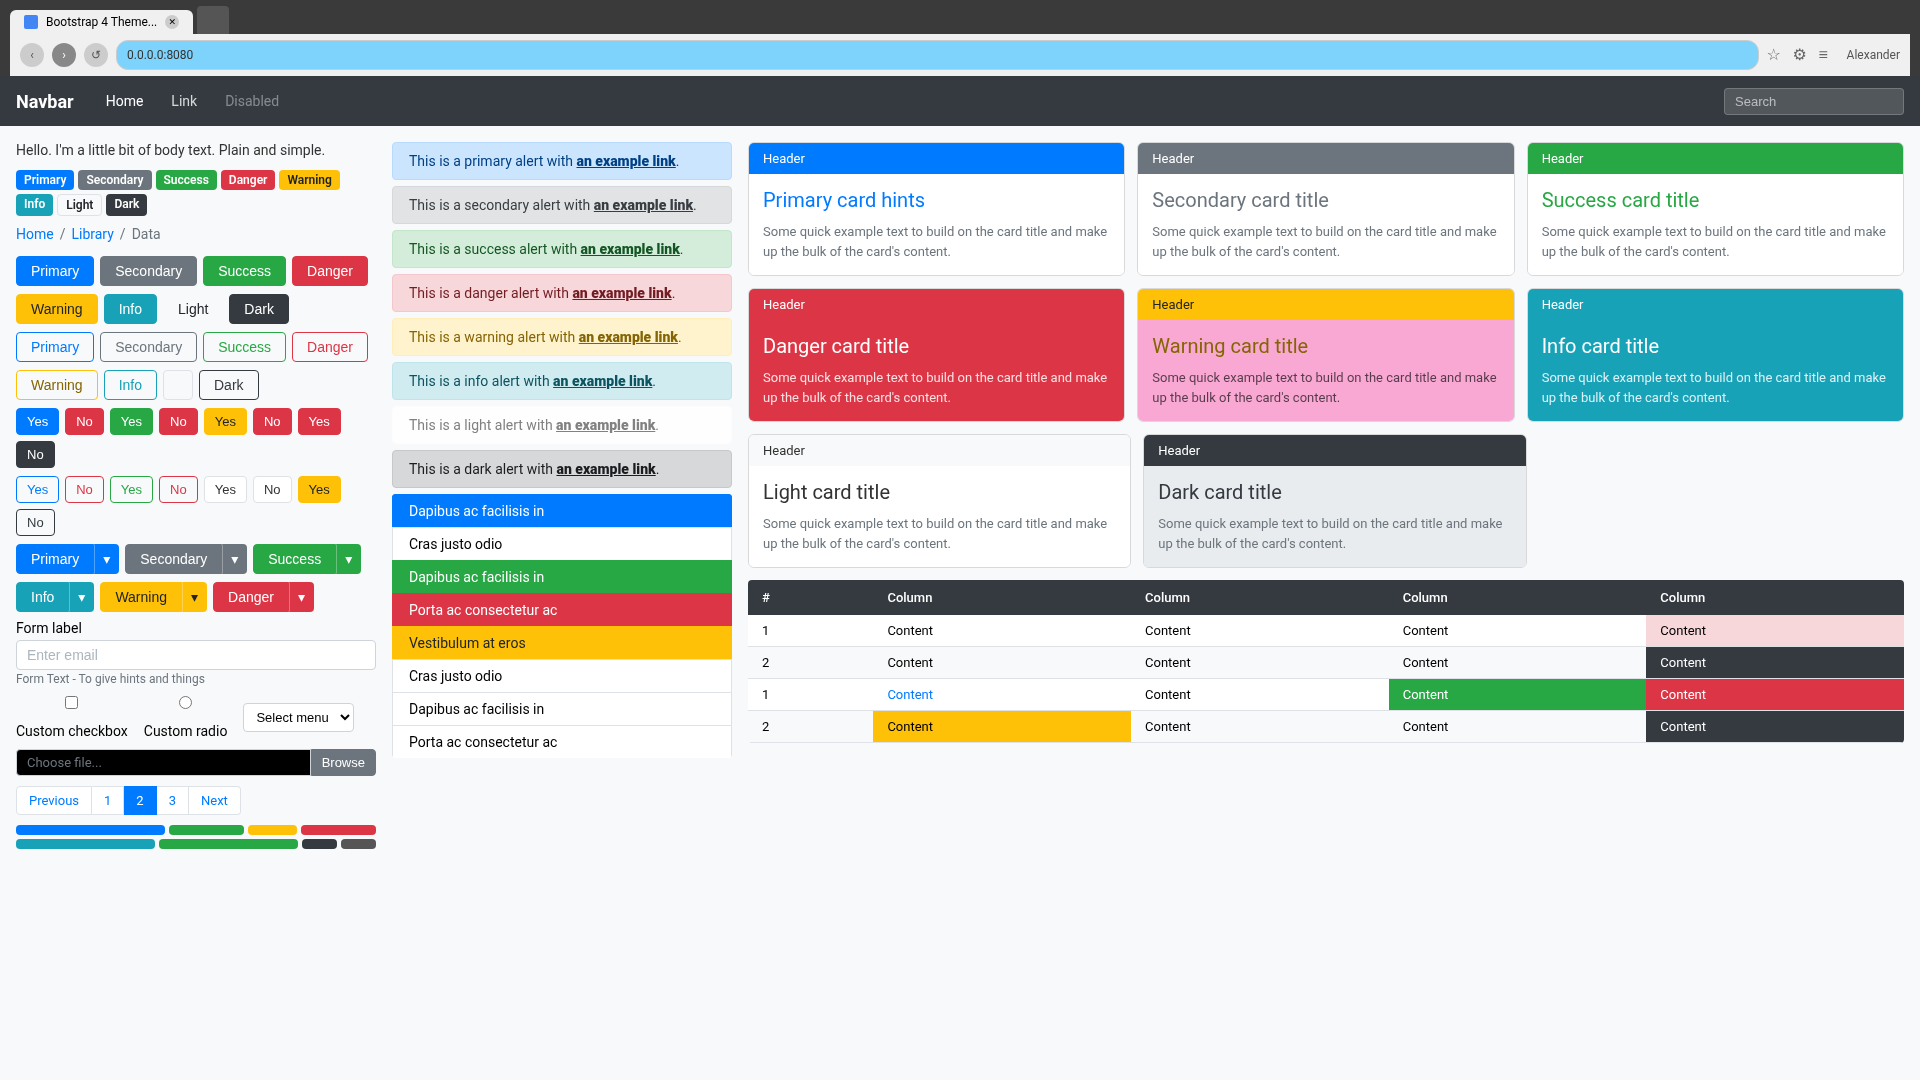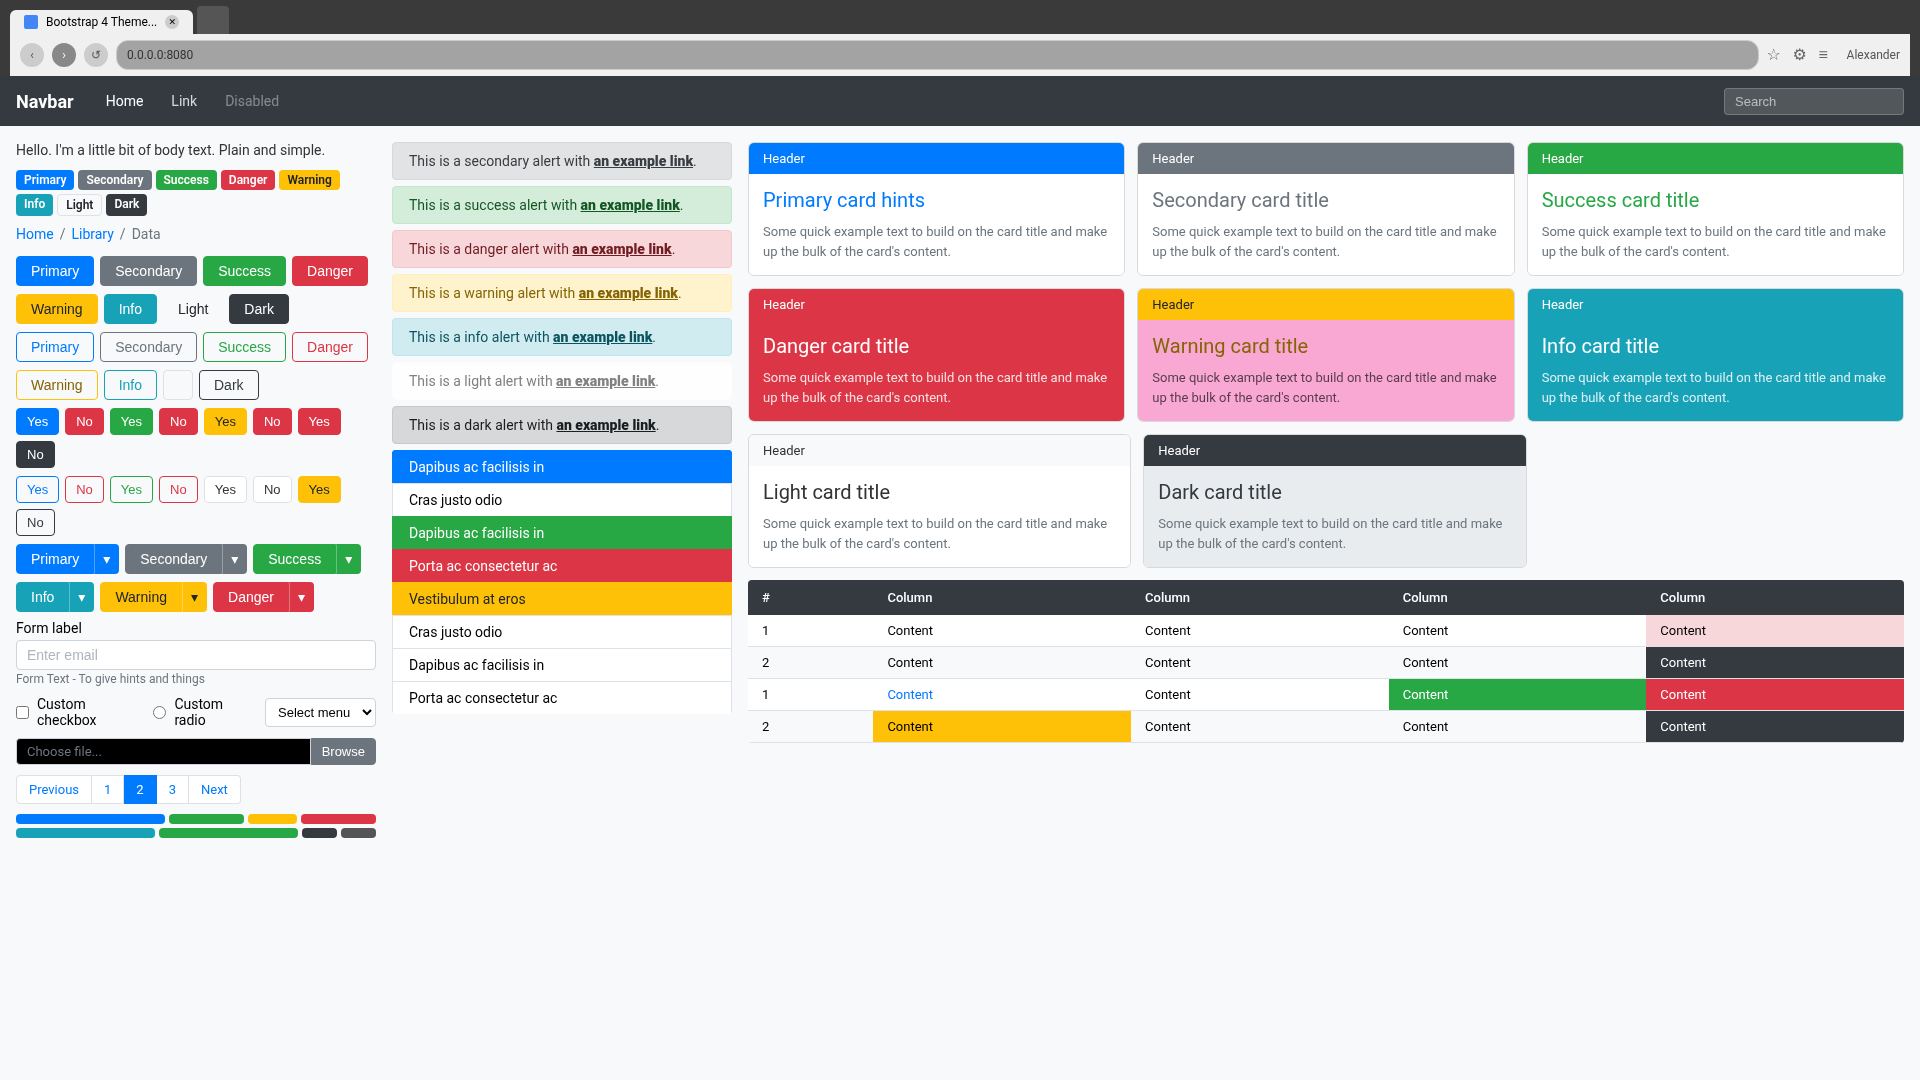--- a/index.html
+++ b/index.html
@@ -7,21 +7,21 @@
 
     
     .browser-chrome { background: #3a3a3a; padding: 6px 10px 0; }
     .browser-tabs { display: flex; align-items: flex-end; gap: 4px; margin-bottom: 0; }
     .browser-tab { background: #f0f0f0; padding: 5px 14px; border-radius: 6px 6px 0 0; font-size: 12px; display: flex; align-items: center; gap: 8px; }
     .browser-tab .favicon { width: 14px; height: 14px; background: #4285f4; border-radius: 2px; }
     .browser-tab .close-btn { width: 14px; height: 14px; background: #ccc; border-radius: 50%; display: flex; align-items: center; justify-content: center; font-size: 9px; cursor: pointer; }
     .browser-toolbar { background: #f0f0f0; padding: 6px 10px; display: flex; align-items: center; gap: 8px; }
     .nav-btn { width: 24px; height: 24px; background: #ccc; border-radius: 50%; display: flex; align-items: center; justify-content: center; font-size: 12px; cursor: pointer; color: #555; }
     .nav-btn.active { background: #888; color: white; }
-    .address-bar { flex: 1; background: #a3a3a3; border: 1px solid #ccc; border-radius: 12px; padding: 7px 10px; font-size: 12px; color: #333; }
+    .address-bar { flex: 1; background: #7dd3fc; border: 1px solid #ccc; border-radius: 12px; padding: 7px 10px; font-size: 12px; color: #333; }
     .toolbar-icons { display: flex; gap: 6px; align-items: center; }
     .toolbar-icon { width: 20px; height: 20px; color: #666; font-size: 16px; cursor: pointer; }
 
     
     .navbar { background: #343a40; display: flex; align-items: center; padding: 0 16px; height: 50px; }
     .navbar-brand { color: white; font-size: 18px; font-weight: bold; margin-right: 20px; }
     .navbar-nav { display: flex; gap: 4px; align-items: center; flex: 1; }
     .nav-link { color: rgba(255,255,255,0.8); padding: 8px 12px; text-decoration: none; font-size: 14px; }
     .nav-link.active { color: white; }
     .nav-link.disabled { color: rgba(255,255,255,0.4); }
@@ -86,21 +86,21 @@
     .btn-split { display: inline-flex; }
     .btn-split .btn-main { border-radius: 4px 0 0 4px; }
     .btn-split .btn-caret { border-radius: 0 4px 4px 0; padding: 6px 8px; border-left: 1px solid rgba(255,255,255,0.3); }
 
     
     .form-label { display: block; margin-bottom: 4px; font-size: 14px; }
     .form-input { width: 100%; padding: 6px 10px; border: 1px solid #ced4da; border-radius: 4px; font-size: 14px; color: #495057; }
     .form-input::placeholder { color: #adb5bd; }
     .form-text { font-size: 12px; color: #6c757d; margin-top: 4px; margin-bottom: 8px; }
     .form-row { display: flex; align-items: center; gap: 16px; margin: 10px 0; }
-    .checkbox-label { display: flex; align-items: center; gap: 8px; font-size: 14px; }
+    .checkbox-label { display: flex; align-items: center; gap: 14px; font-size: 14px; flex-direction: column; }
     .custom-select { padding: 5px 8px; border: 1px solid #ced4da; border-radius: 4px; font-size: 13px; background: white; }
     .file-row { display: flex; align-items: center; gap: 0; margin: 8px 0; }
     .file-input { padding: 5px 10px; border: 1px solid #ced4da; border-radius: 4px 0 0 4px; font-size: 13px; flex: 1; background: #000000; color: #6c757d; }
     .file-browse { padding: 5px 10px; background: #6c757d; color: white; border: 1px solid #6c757d; border-radius: 0 4px 4px 0; cursor: pointer; font-size: 13px; }
 
     
     .pagination { display: flex; gap: 0; margin: 10px 0; }
     .page-item { border: 1px solid #dee2e6; padding: 6px 12px; font-size: 13px; cursor: pointer; color: #007bff; background: white; }
     .page-item:first-child { border-radius: 4px 0 0 4px; }
     .page-item:last-child { border-radius: 0 4px 4px 0; }
@@ -385,20 +385,23 @@
         </div>
         <div class="progress" style="flex:0.5;background:#555;">
           <div class="progress-bar" style="background:#555;width:100%;"></div>
         </div>
       </div>
     </div>
   </div>
 
   <div class="middle-panel">
 
+    <div class="alert alert-primary">
+      This is a primary alert with <a href="#"><strong>an example link</strong></a>.
+    </div>
     <div class="alert alert-secondary">
       This is a secondary alert with <a href="#"><strong>an example link</strong></a>.
     </div>
     <div class="alert alert-success">
       This is a success alert with <a href="#"><strong>an example link</strong></a>.
     </div>
     <div class="alert alert-danger">
       This is a danger alert with <a href="#"><strong>an example link</strong></a>.
     </div>
     <div class="alert alert-warning">

